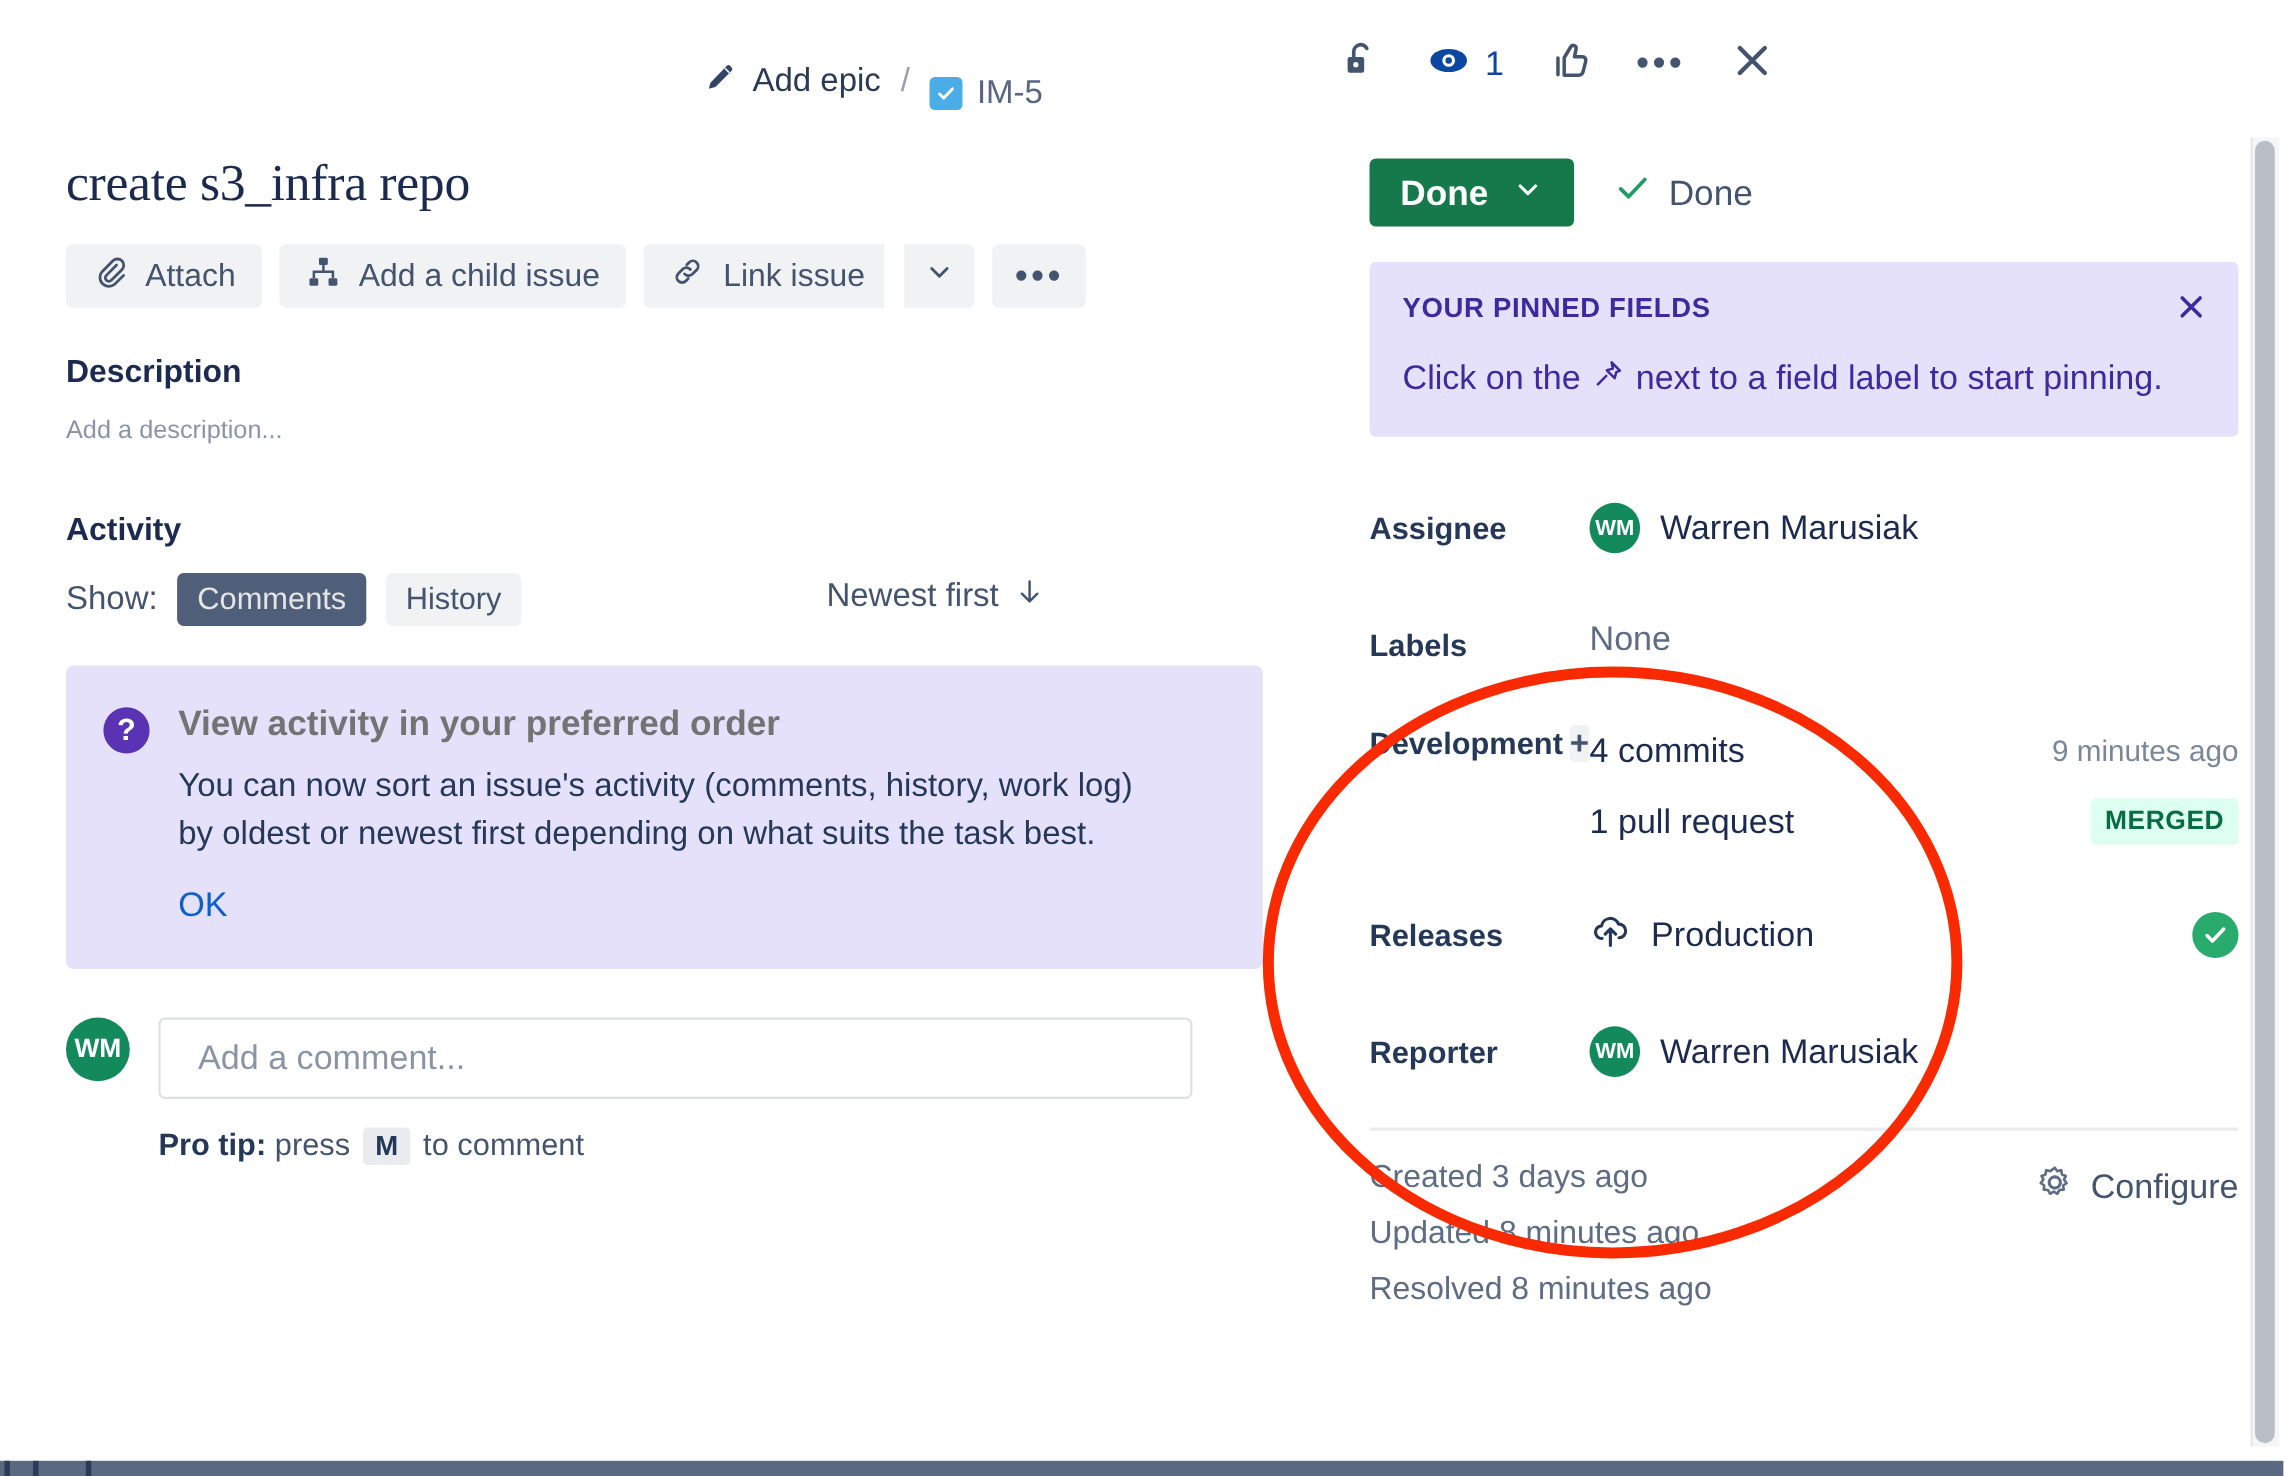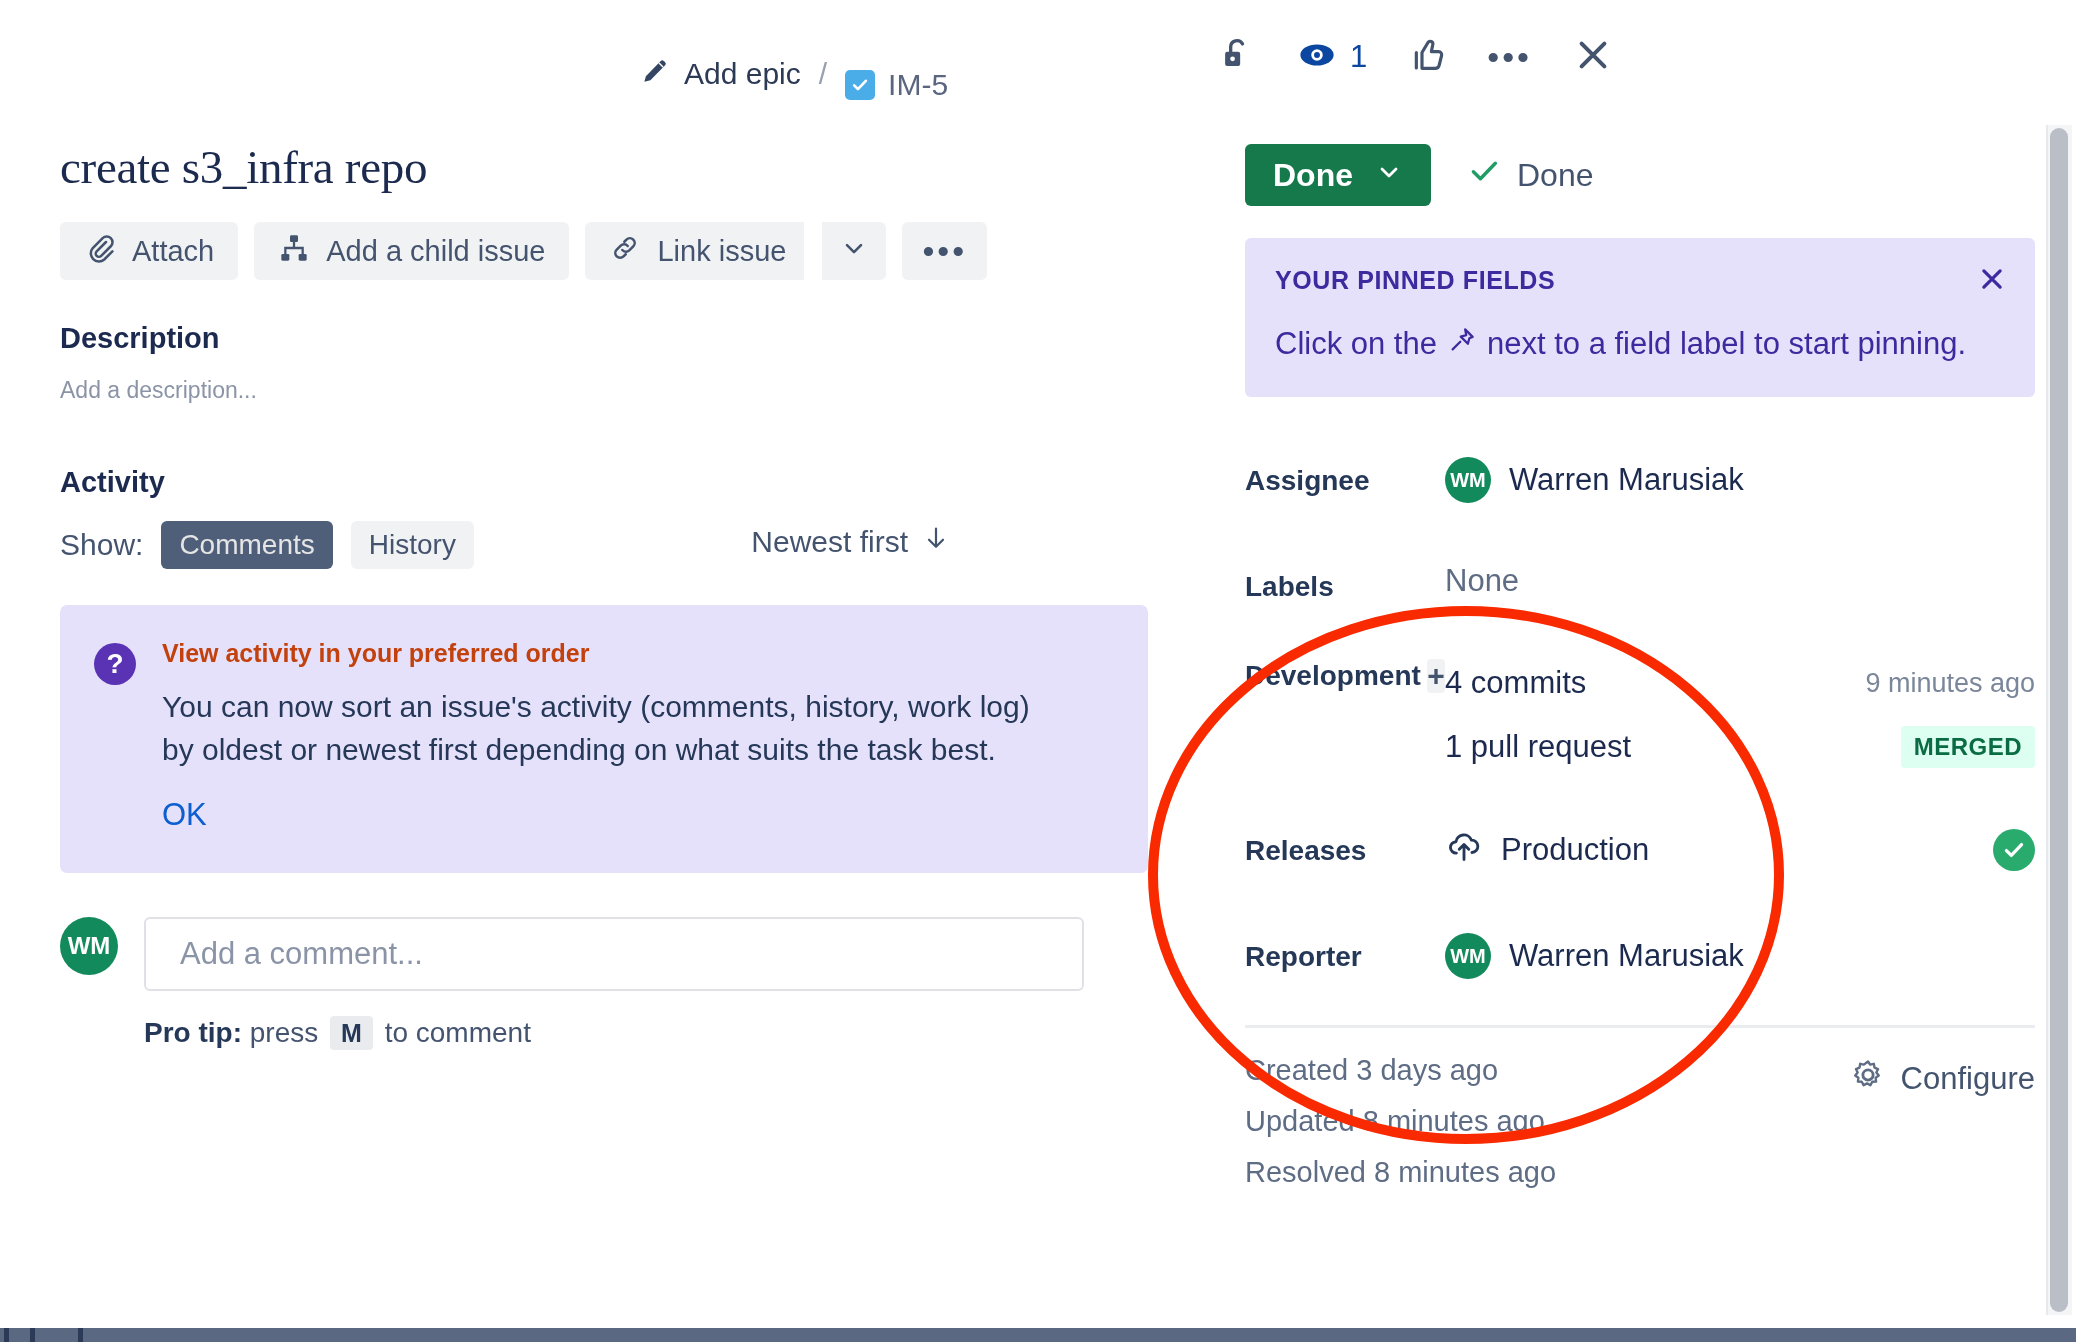--- a/index.html
+++ b/index.html
@@ -84,21 +84,21 @@
     margin-top: 36px; width: 1088px;
     background: #e6e1fb; border-radius: 7px;
     padding: 34px 38px 40px 34px;
     display: flex; gap: 26px;
   }
   .notice-icon {
     flex: 0 0 auto; width: 42px; height: 42px; border-radius: 50%;
     background: #5a32b4; color: #fff; font-size: 28px; font-weight: bold;
     display: flex; align-items: center; justify-content: center; margin-top: 4px;
   }
-  .notice-title { font-size: 25px; font-weight: bold; color: #c2410c; }
+  .notice-title { font-size: 32px; font-weight: bold; color: #737373; }
   .notice-body { font-size: 30px; color: #253858; line-height: 1.42; margin-top: 18px; max-width: 900px; }
   .notice-ok { font-size: 31px; color: #0b5fd0; font-weight: 500; margin-top: 26px; cursor: pointer; display:inline-block;}
 
   .comment-row { display: flex; align-items: flex-start; gap: 26px; margin-top: 44px; }
   .avatar {
     border-radius: 50%; background: #128a5c; color: #fff;
     display: flex; align-items: center; justify-content: center;
     font-weight: bold; flex: 0 0 auto;
   }
   .avatar.lg { width: 58px; height: 58px; font-size: 24px; }

